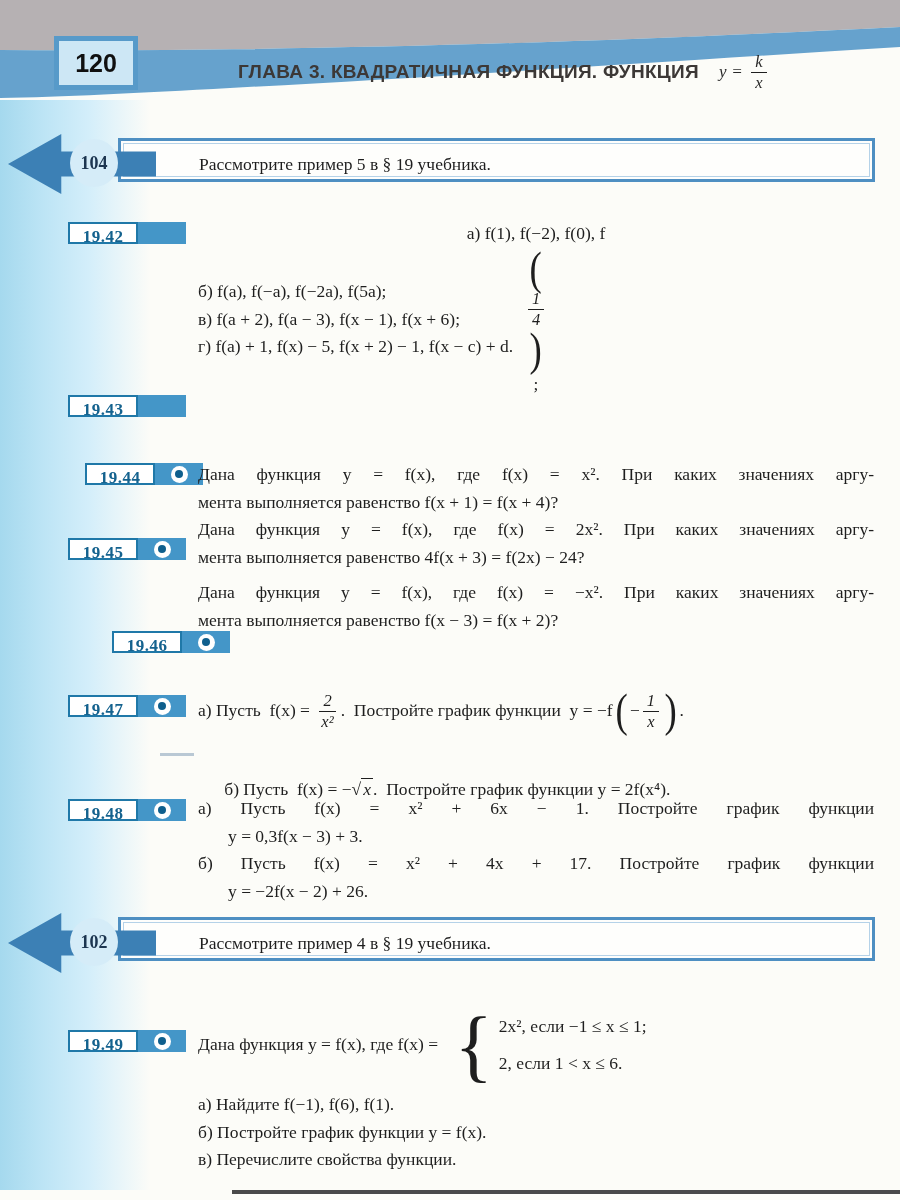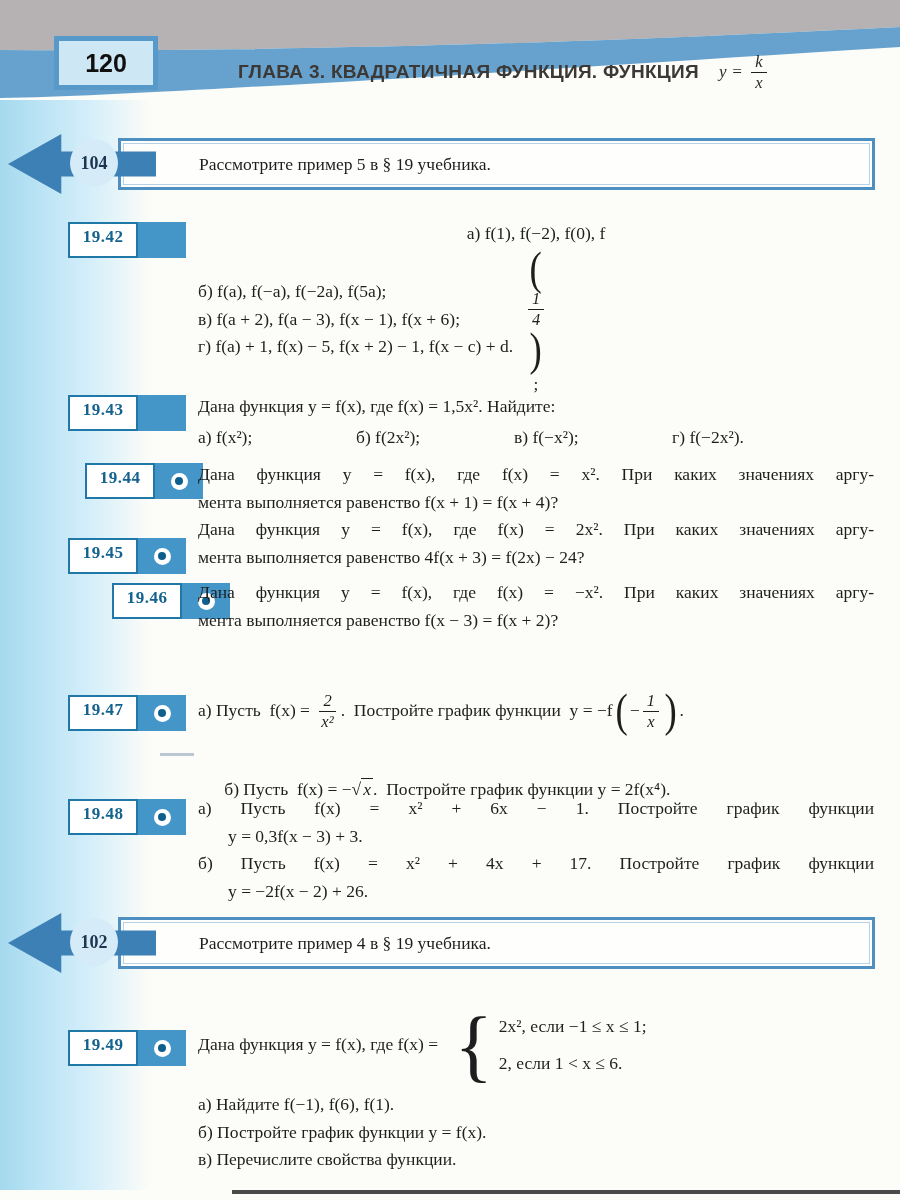--- a/index.html
+++ b/index.html
@@ -1,42 +1,42 @@
 <!DOCTYPE html>
 <html><head>
 <meta charset="utf-8">
 <style>
   html,body{margin:0;padding:0;background:#ffffff;}
   .page{position:relative;width:900px;height:1200px;background:#fcfcf8;overflow:hidden;
         font-family:"Liberation Serif","DejaVu Serif",serif;}
   
   .hdr-svg{position:absolute;left:0;top:0;}
-  .pageno{position:absolute;left:54px;top:36px;width:104px;height:54px;background:#cde7f5;
+  .pageno{position:absolute;left:54px;top:36px;width:84px;height:54px;background:#cde7f5;
           border:5px solid #579ac9;box-sizing:border-box;display:flex;align-items:center;justify-content:center;
           font-family:"Liberation Sans",sans-serif;font-weight:bold;font-size:25px;color:#101010;}
   .chapter{position:absolute;left:238px;top:48px;height:48px;display:flex;align-items:center;gap:20px;
            font-family:"Liberation Sans",sans-serif;font-weight:bold;font-size:19px;color:#3c3836;letter-spacing:.3px;white-space:nowrap;}
   .chapter .formula{display:flex;align-items:center;gap:5px;font-family:"Liberation Serif","DejaVu Serif",serif;
                     font-style:italic;font-weight:normal;font-size:17px;color:#2a2a2a;}
   
   .strip{position:absolute;left:0;top:100px;width:152px;height:1090px;
          background:linear-gradient(to right,#a5d9ee 0px,#bce4f5 42px,#d3eefa 88px,rgba(255,255,255,0) 150px);}
   
   .callout{position:absolute;left:0;width:900px;height:64px;}
-  .callout-box{position:absolute;left:118px;top:5px;width:757px;height:52px;background:#fefefc;
+  .callout-box{position:absolute;left:118px;top:5px;width:757px;height:44px;background:#fefefc;
                border:3px solid #4e8fc2;box-sizing:border-box;}
   .callout-box::after{content:"";position:absolute;inset:2px;border:1px solid #b5d2e8;}
   .callout-text{position:absolute;left:78px;top:0;line-height:46px;font-size:17.5px;color:#1e1e1e;white-space:nowrap;}
   .callout-arrow{position:absolute;left:8px;top:1px;width:148px;height:60px;background:#3c80b5;z-index:1;
                  clip-path:polygon(0 50%,36% 0,36% 29%,100% 29%,100% 71%,36% 71%,36% 100%);}
   .callout-circle{position:absolute;left:70px;top:6px;width:48px;height:48px;border-radius:50%;background:#d5ecf8;
                   display:flex;align-items:center;justify-content:center;z-index:2;
                   font-weight:bold;font-size:18px;color:#1c3550;}
   
-  .badge{position:absolute;left:68px;display:flex;height:36px;}
+  .badge{position:absolute;left:68px;display:flex;height:22px;}
   .badge-num{width:70px;background:#fff;border:2.5px solid #1f78a8;box-sizing:border-box;color:#14628e;
              font-weight:bold;font-size:17px;line-height:25px;text-align:center;letter-spacing:.5px;}
   .badge-bar{width:48px;background:#4496c8;display:flex;align-items:center;justify-content:center;}
   .bullseye{width:17px;height:17px;border-radius:50%;background:#fff;display:flex;align-items:center;justify-content:center;}
   .bullseye .dot{width:8px;height:8px;border-radius:50%;background:#0f5f8d;}
   
   .prob{position:absolute;left:198px;width:676px;font-size:17.5px;line-height:27.5px;color:#1e1e1e;}
   .jl{text-align:justify;text-align-last:justify;}
   .indent{padding-left:30px;}
   .row{display:flex;align-items:center;white-space:pre;}
@@ -103,29 +103,20 @@
     </div>
     <div>б) f(a), f(−a), f(−2a), f(5a);</div>
     <div>в) f(a + 2), f(a − 3), f(x − 1), f(x + 6);</div>
     <div>г) f(a) + 1, f(x) − 5, f(x + 2) − 1, f(x − c) + d.</div>
   </div>
 
   <div class="badge" style="top:395px;">
     <span class="badge-num">19.43</span>
     <span class="badge-bar"></span>
   </div>
-  <div class="prob" style="top:393px;">
-    <div>Дана функция y = f(x), где f(x) = 1,5x². Найдите:</div>
-    <div class="spread">
-      <span>а) f(x²);</span>
-      <span>б) f(2x²);</span>
-      <span>в) f(−x²);</span>
-      <span>г) f(−2x²).</span>
-    </div>
-  </div>
 
   <div class="badge" style="top:463px;padding-left:17px;">
     <span class="badge-num">19.44</span>
     <span class="badge-bar">
       <span class="bullseye">
           <span class="dot"></span>
         </span>
     </span>
   </div>
   <div class="prob" style="top:461px;">
@@ -139,21 +130,21 @@
       <span class="bullseye">
           <span class="dot"></span>
         </span>
     </span>
   </div>
   <div class="prob" style="top:516px;">
     <div class="jl">Дана функция y = f(x), где f(x) = 2x². При каких значениях аргу-</div>
     <div>мента выполняется равенство 4f(x + 3) = f(2x) − 24?</div>
   </div>
 
-  <div class="badge" style="top:583px;padding-left:44px;">
+  <div class="badge" style="top:631px;padding-left:44px;">
     <span class="badge-num">19.46</span>
     <span class="badge-bar">
       <span class="bullseye">
           <span class="dot"></span>
         </span>
     </span>
   </div>
   <div class="prob" style="top:579px;">
     <div class="jl">Дана функция y = f(x), где f(x) = −x². При каких значениях аргу-</div>
     <div>мента выполняется равенство f(x − 3) = f(x + 2)?</div>

